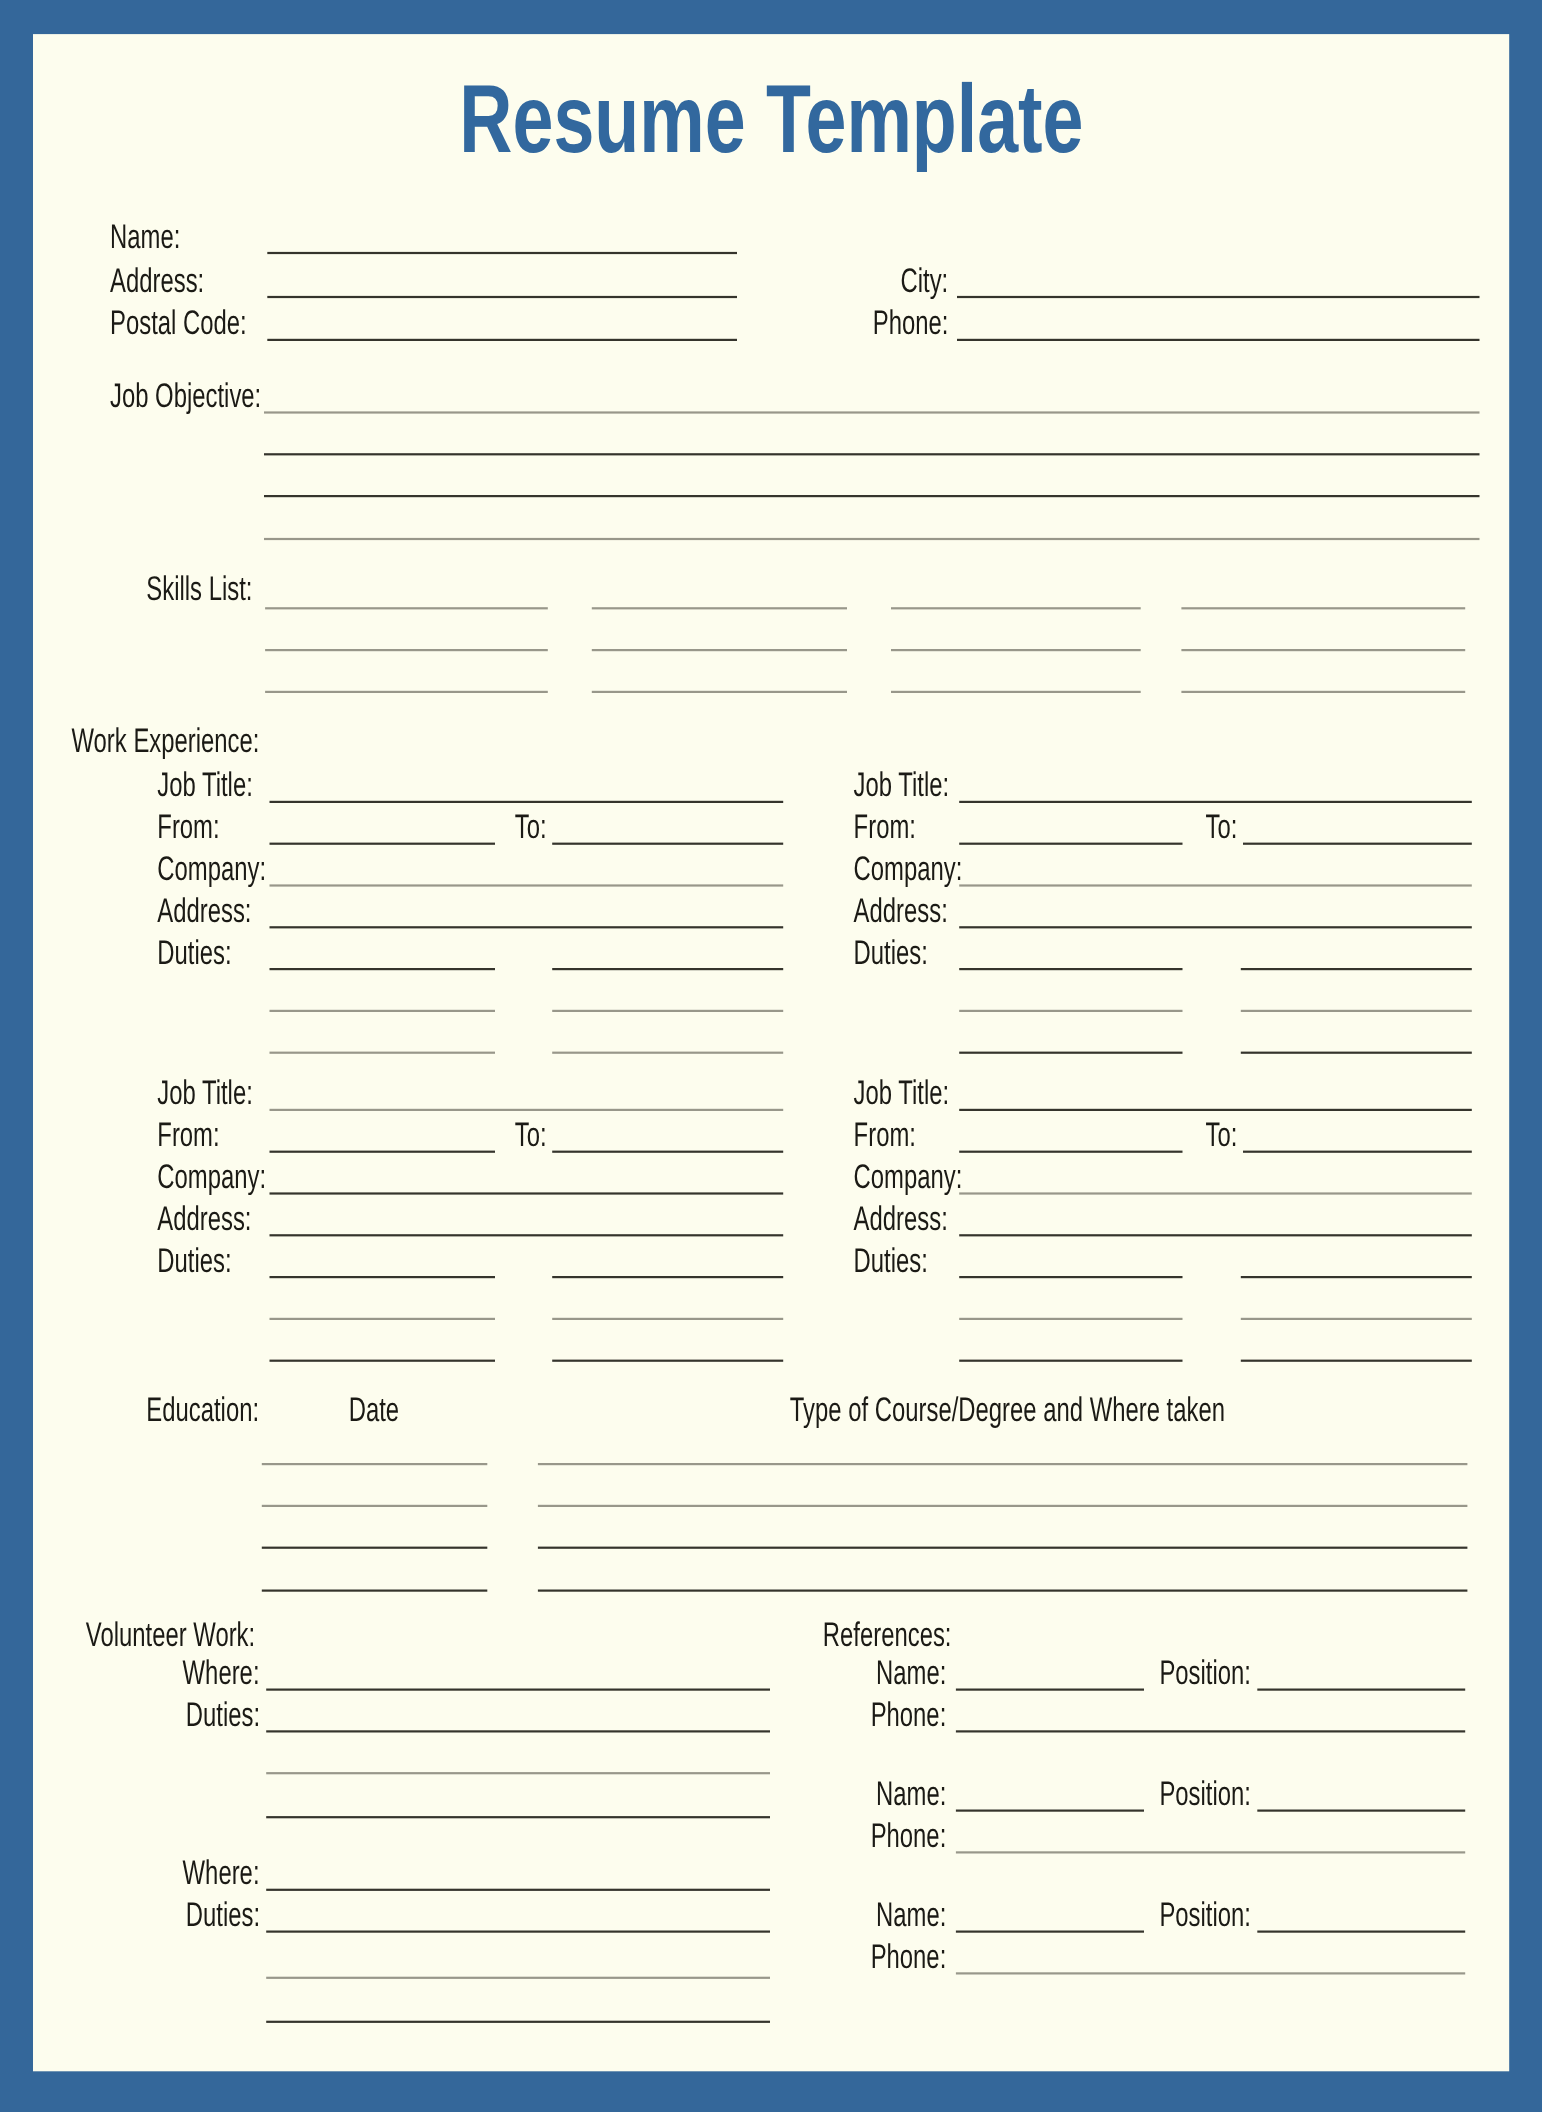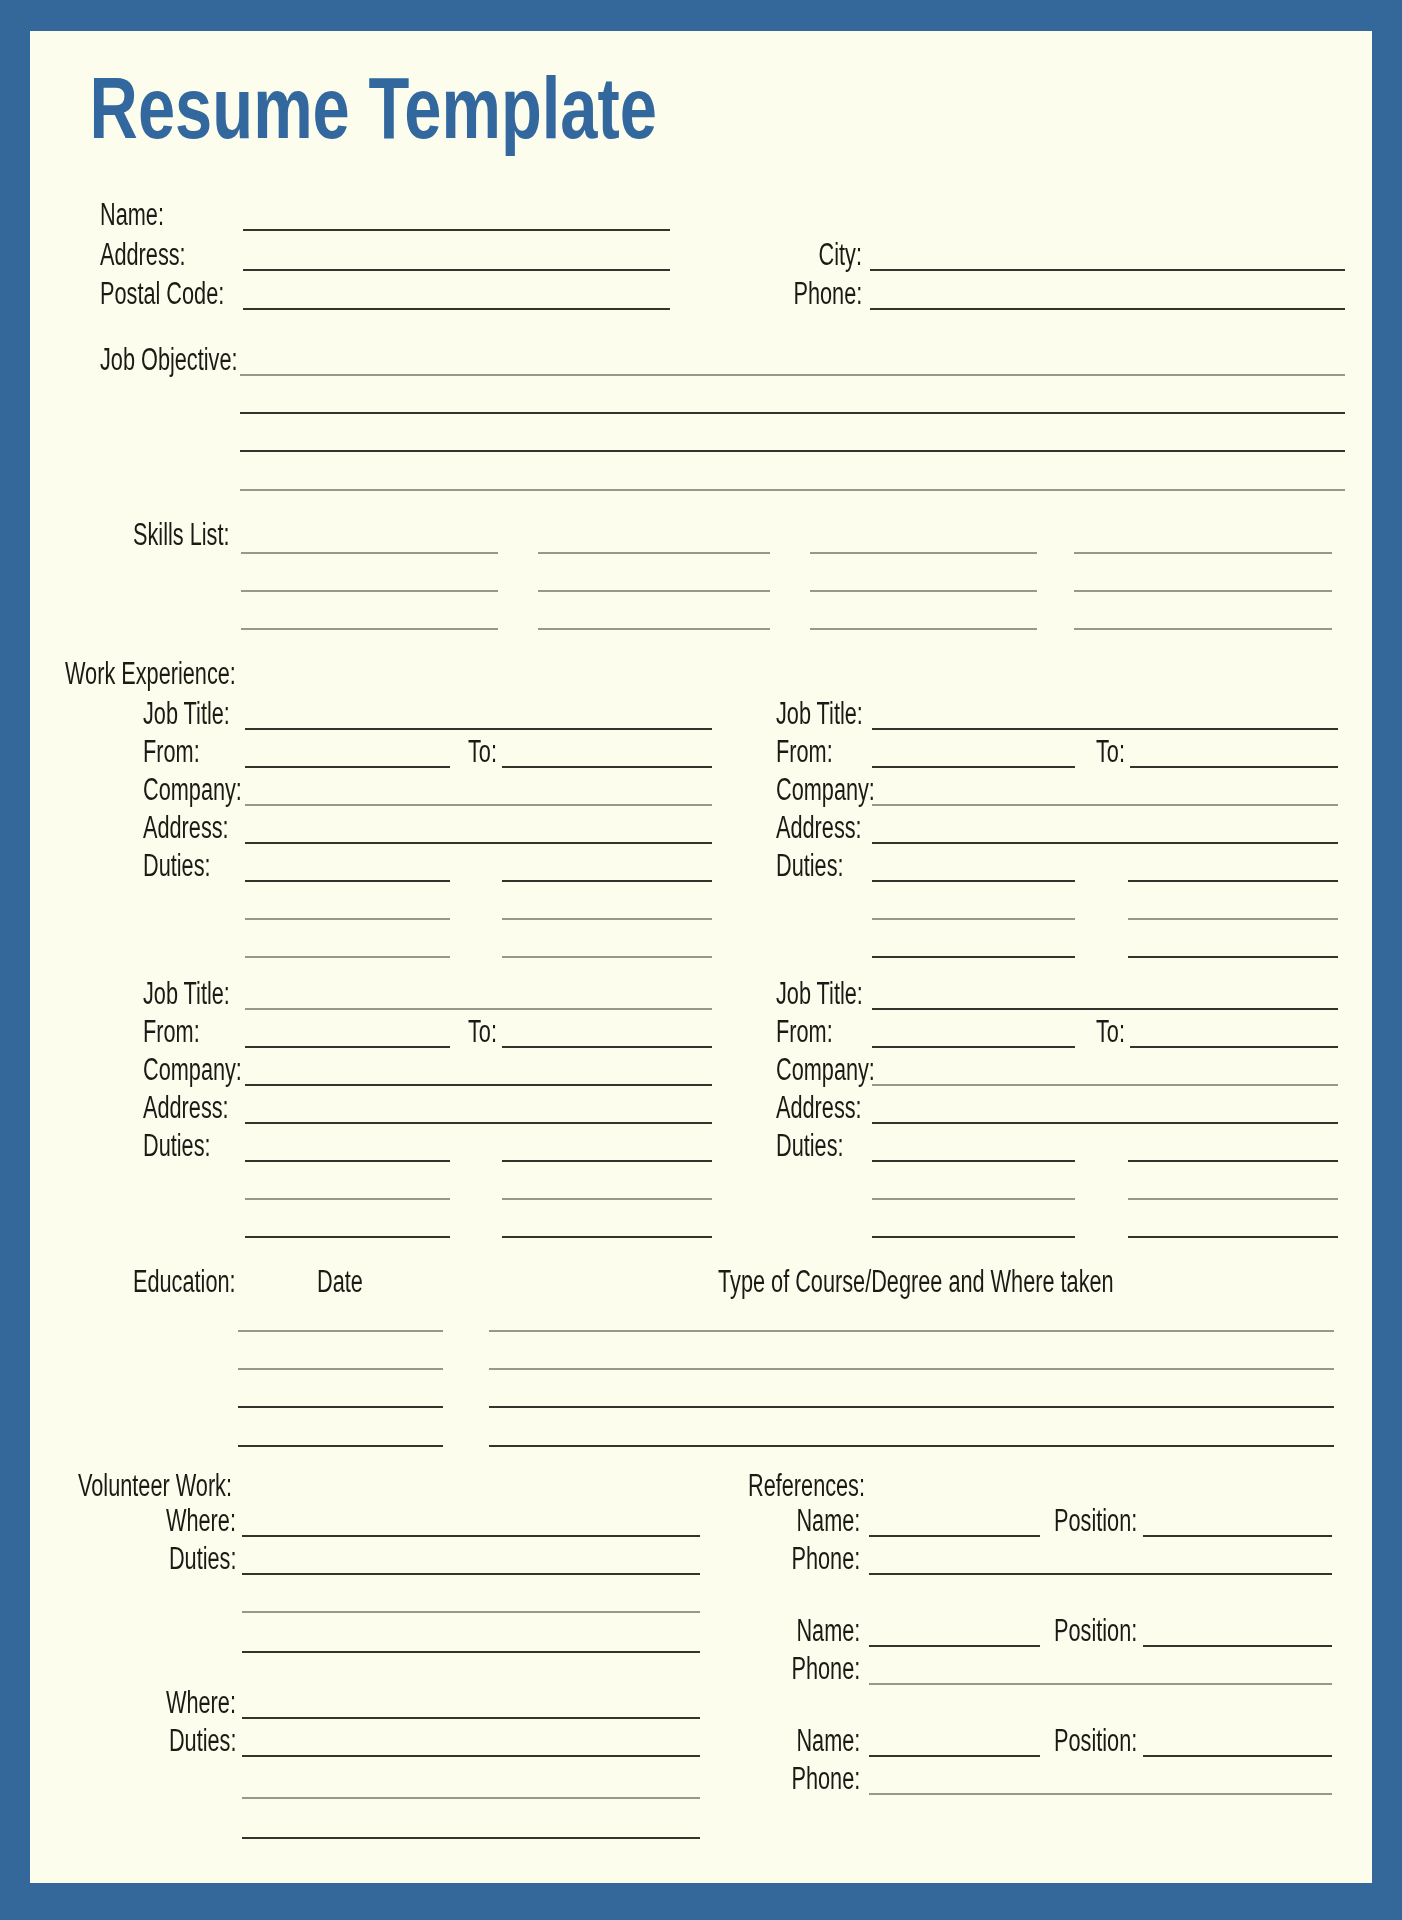--- a/index.html
+++ b/index.html
@@ -13,21 +13,21 @@
   html,body{margin:0;padding:0;background:#e8e8e8;}
   #canvas{
     position:relative;width:1402px;height:1920px;margin:0 auto;
     background:var(--border_blue);overflow:hidden;
     font-family:"Liberation Sans",sans-serif;
   }
   #paper{
     position:absolute;left:30px;top:31px;right:30px;bottom:37px;
     background:var(--paper);
   }
-  #title-wrap{position:absolute;left:0;right:0;top:64px;text-align:left;}
+  #title-wrap{position:absolute;left:0;right:0;top:64px;text-align:center;}
   #title{
     display:inline-block;font-size:88px;line-height:1;font-weight:bold;
     color:var(--title_blue);transform:scaleX(.76);transform-origin:50% 50%;
     white-space:nowrap;letter-spacing:0;
   }
   .lbl{
     position:absolute;white-space:nowrap;color:var(--ink);
     font-size:31px;line-height:36px;transform:scaleX(.70);
     transform-origin:0 50%;
   }

